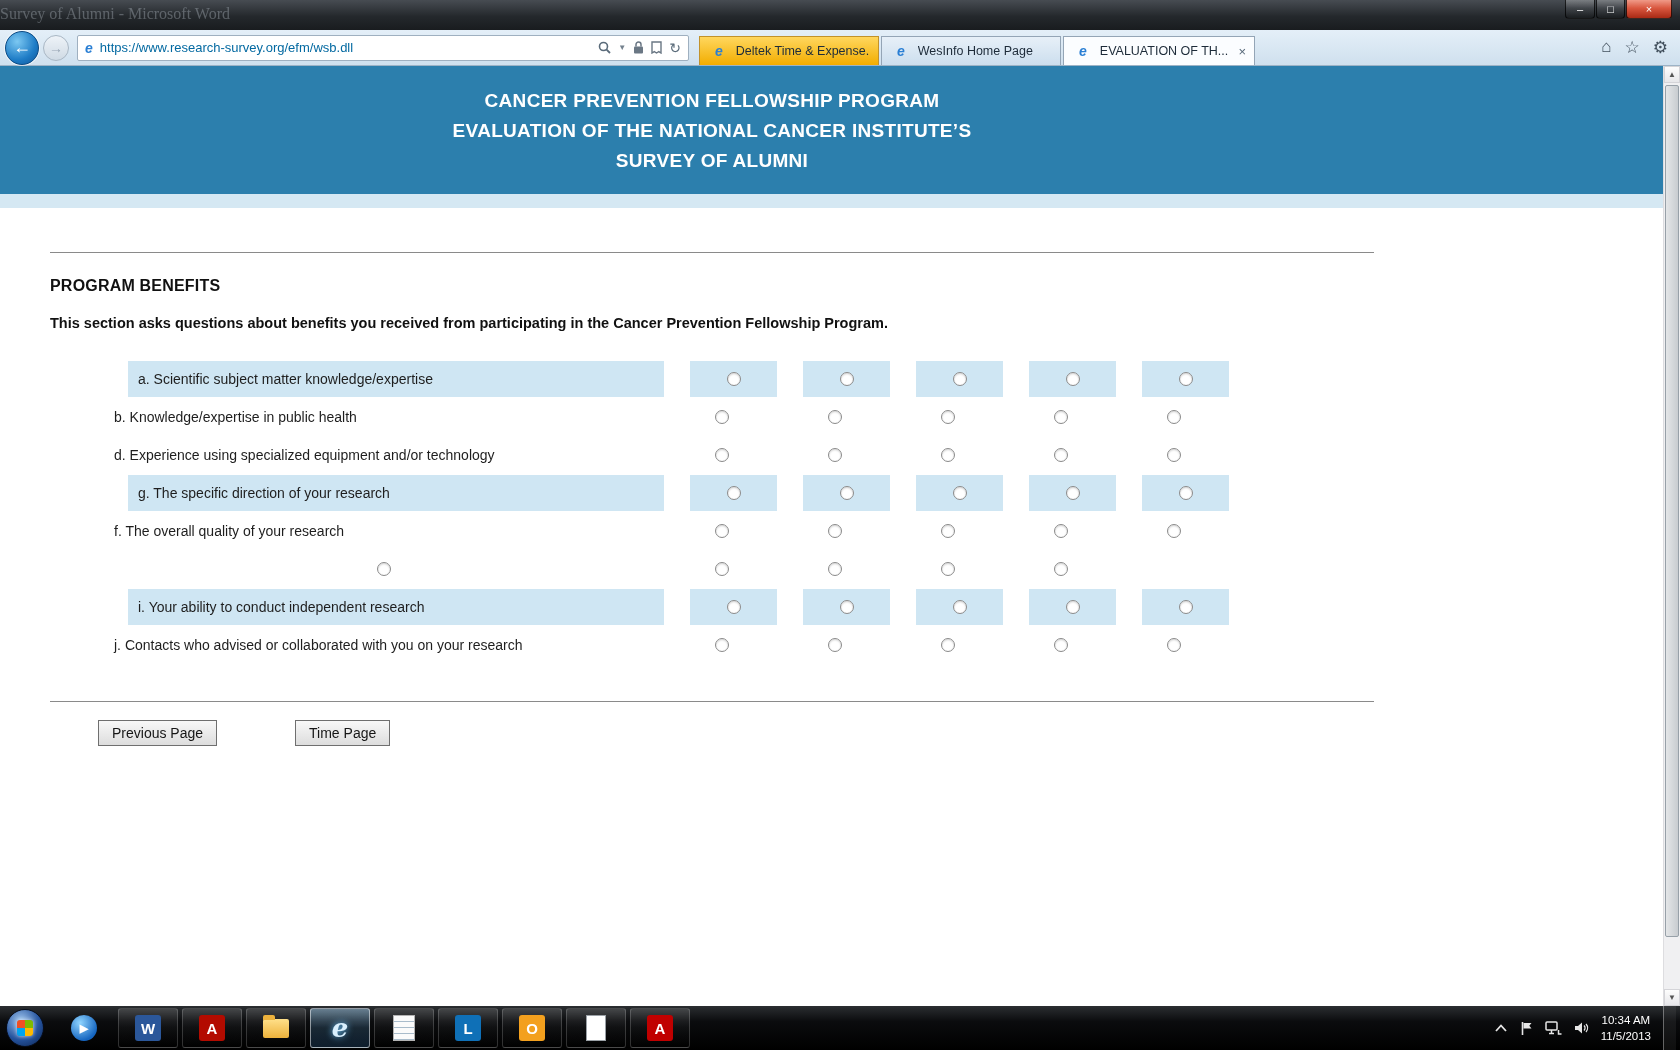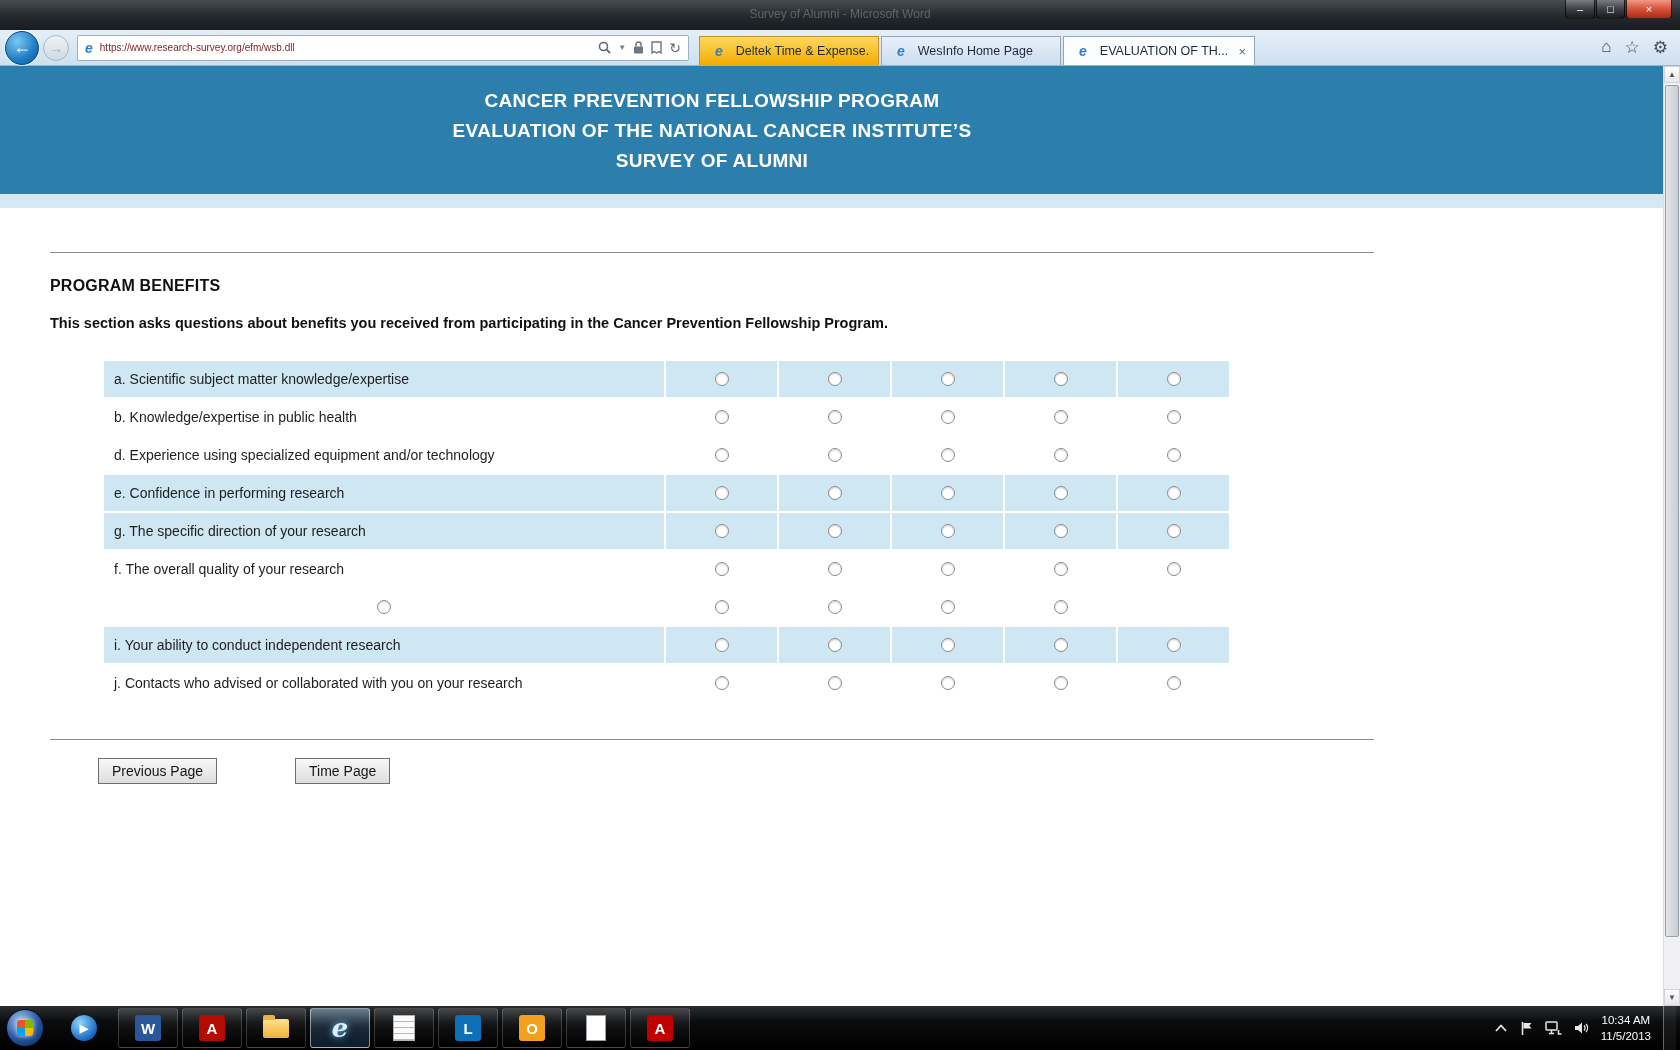--- a/index.html
+++ b/index.html
@@ -3,22 +3,22 @@
 <meta charset="utf-8">
 <style>
   * { box-sizing: border-box; margin: 0; padding: 0; }
   html,body { width:1680px; height:1050px; }
   body { font-family:"Liberation Sans", sans-serif; background:#fff; overflow:hidden; }
   .screen { position:relative; width:1680px; height:1050px; overflow:hidden; background:#fff; }
 
   
   .titlebar { position:absolute; top:0; left:0; width:100%; height:30px;
     background:linear-gradient(#474c52,#24282c 55%,#191c1f); }
-  .ghost-title { position:absolute; width:100%; top:0; line-height:28px; text-align:center;
-    color:rgba(205,215,225,.32); font-size:12px; }
+  .ghost-title { position:absolute; width:100%; top:0; line-height:28px; 
+    color:rgba(205,215,225,.32); font-size:16px;font-family:Liberation Serif, serif; }
   .caption { position:absolute; top:0; right:8px; display:flex; gap:1px; }
   .cap { height:19px; display:flex; align-items:center; justify-content:center; color:#fff;
     font-size:11px; border:1px solid rgba(0,0,0,.75); border-top:none; border-radius:0 0 4px 4px;
     background:linear-gradient(rgba(255,255,255,.28),rgba(255,255,255,.06) 45%,rgba(0,0,0,.22)); }
   .cap-min { width:30px; } .cap-max { width:29px; }
   .cap-close { width:46px; background:linear-gradient(#f09a88,#d9573f 45%,#a92a15); }
 
   
   .chrome { position:absolute; top:30px; left:0; width:100%; height:36px;
     background:linear-gradient(#e4eff8,#cfe0ee); border-bottom:1px solid #9db3c6;
@@ -26,21 +26,21 @@
   .back-btn { flex:none; width:34px; height:34px; border-radius:50%; margin-left:5px;
     background:radial-gradient(circle at 35% 30%,#7cc8f2,#1e7cc6 60%,#0d5598);
     border:1px solid #0b4a84; box-shadow:0 0 0 1px rgba(255,255,255,.55);
     color:#fff; display:flex; align-items:center; justify-content:center; font-size:18px; cursor:pointer; }
   .fwd-btn { flex:none; width:26px; height:26px; border-radius:50%; margin-left:4px;
     background:linear-gradient(#eef3f8,#cfdae4); border:1px solid #a9b7c4; color:#9aa8b6;
     display:flex; align-items:center; justify-content:center; font-size:14px; }
   .addressbar { height:26px; width:612px; background:#fff; border:1px solid #9fb0c0; border-radius:2px;
     margin-left:8px; display:flex; align-items:center; }
   .fav-e { color:#2a7fd4; font-style:italic; font-weight:bold; font-size:14px; margin:0 7px; }
-  .url { font-size:10px; color:#7f1d1d; flex:1; white-space:nowrap; overflow:hidden; }
+  .url { font-size:13px; color:#0369a1; flex:1; white-space:nowrap; overflow:hidden; }
   .addr-tools { display:flex; align-items:center; gap:7px; padding:0 7px; color:#65727f; }
   .addr-tools .glyph { font-size:14px; color:#5a6b7a; }
   .dd-arrow { font-size:8px; color:#74818e; }
   .tabs { display:flex; align-items:flex-end; height:100%; margin-left:10px; }
   .tab { height:29px; display:flex; align-items:center; gap:6px; padding:0 8px; font-size:12.5px;
     border:1px solid #94a5b6; border-bottom:none; margin-right:2px; width:180px; color:#1d2b39; cursor:pointer; }
   .tab-deltek { background:linear-gradient(#ffd75e,#f2ad00); border-color:#c2922b; }
   .tab-wesinfo { background:linear-gradient(#e7f0f8,#cdded0 160%,#cdddec); background:linear-gradient(#e7f0f8,#ccdeee); }
   .tab-active { background:#fbfdff; width:192px; }
   .tab-label { white-space:nowrap; overflow:hidden; flex:1; }
@@ -66,21 +66,21 @@
   .q-ital { font-style:italic; }
 
   
   .qtable { margin:30px 0 0 54px; width:1115px; }
   .thead, .trow { display:grid; grid-template-columns:560px repeat(5, 111px); column-gap:2px; }
   .thead { height:46px; }
   .thcell { background:#cfe4f1; display:flex; align-items:center; justify-content:center; text-align:center;
     font-size:13.5px; color:#333; line-height:1.25; padding:0 6px; }
   .area-h { display:flex; align-items:center; justify-content:center; font-size:14px; color:#3c3c3c; }
   .trow { height:36px; margin-top:2px; }
-  .trow.shade > div { background:#cfe6f3; }
+  .trow.shade > div { background:#cfe6f3;margin-left:24px; }
   .tlabel { display:flex; align-items:center; padding-left:10px; font-size:14px; color:#1e1e1e; }
   .tcell { display:flex; align-items:center; justify-content:center; }
   input[type="radio"] { appearance:none; -webkit-appearance:none; width:14px; height:14px; margin:0;
     border:1px solid #8b8b8b; border-radius:50%; background:#fff;
     box-shadow:inset 0 1px 2px rgba(0,0,0,.18); cursor:pointer; }
 
   .rule2 { margin-top:38px; }
   .pagenav { margin-top:18px; display:flex;padding-left:48px; }
   .btn { font-family:inherit; font-size:14px; color:#161616; padding:4px 13px;
     background:linear-gradient(#f8f8f8,#dddddd); border:1px solid #6f6f6f; cursor:pointer; }
@@ -267,38 +267,20 @@
               <input type="radio" name="q28-d" style="">
             </div>
           <div class="tcell">
               <input type="radio" name="q28-d" style="">
             </div>
           <div class="tcell">
               <input type="radio" name="q28-d" style="">
             </div>
         </div>
         <div class="trow shade">
-          <div class="tlabel">e. Confidence in performing research</div>
-          <div class="tcell">
-              <input type="radio" name="q28-e" style="">
-            </div>
-          <div class="tcell">
-              <input type="radio" name="q28-e" style="">
-            </div>
-          <div class="tcell">
-              <input type="radio" name="q28-e" style="">
-            </div>
-          <div class="tcell">
-              <input type="radio" name="q28-e" style="">
-            </div>
-          <div class="tcell">
-              <input type="radio" name="q28-e" style="">
-            </div>
-        </div>
-        <div class="trow shade">
           <div class="tlabel">g. The specific direction of your research</div>
           <div class="tcell">
               <input type="radio" name="q28-g" style="">
             </div>
           <div class="tcell">
               <input type="radio" name="q28-g" style="">
             </div>
           <div class="tcell">
               <input type="radio" name="q28-g" style="">
             </div>

